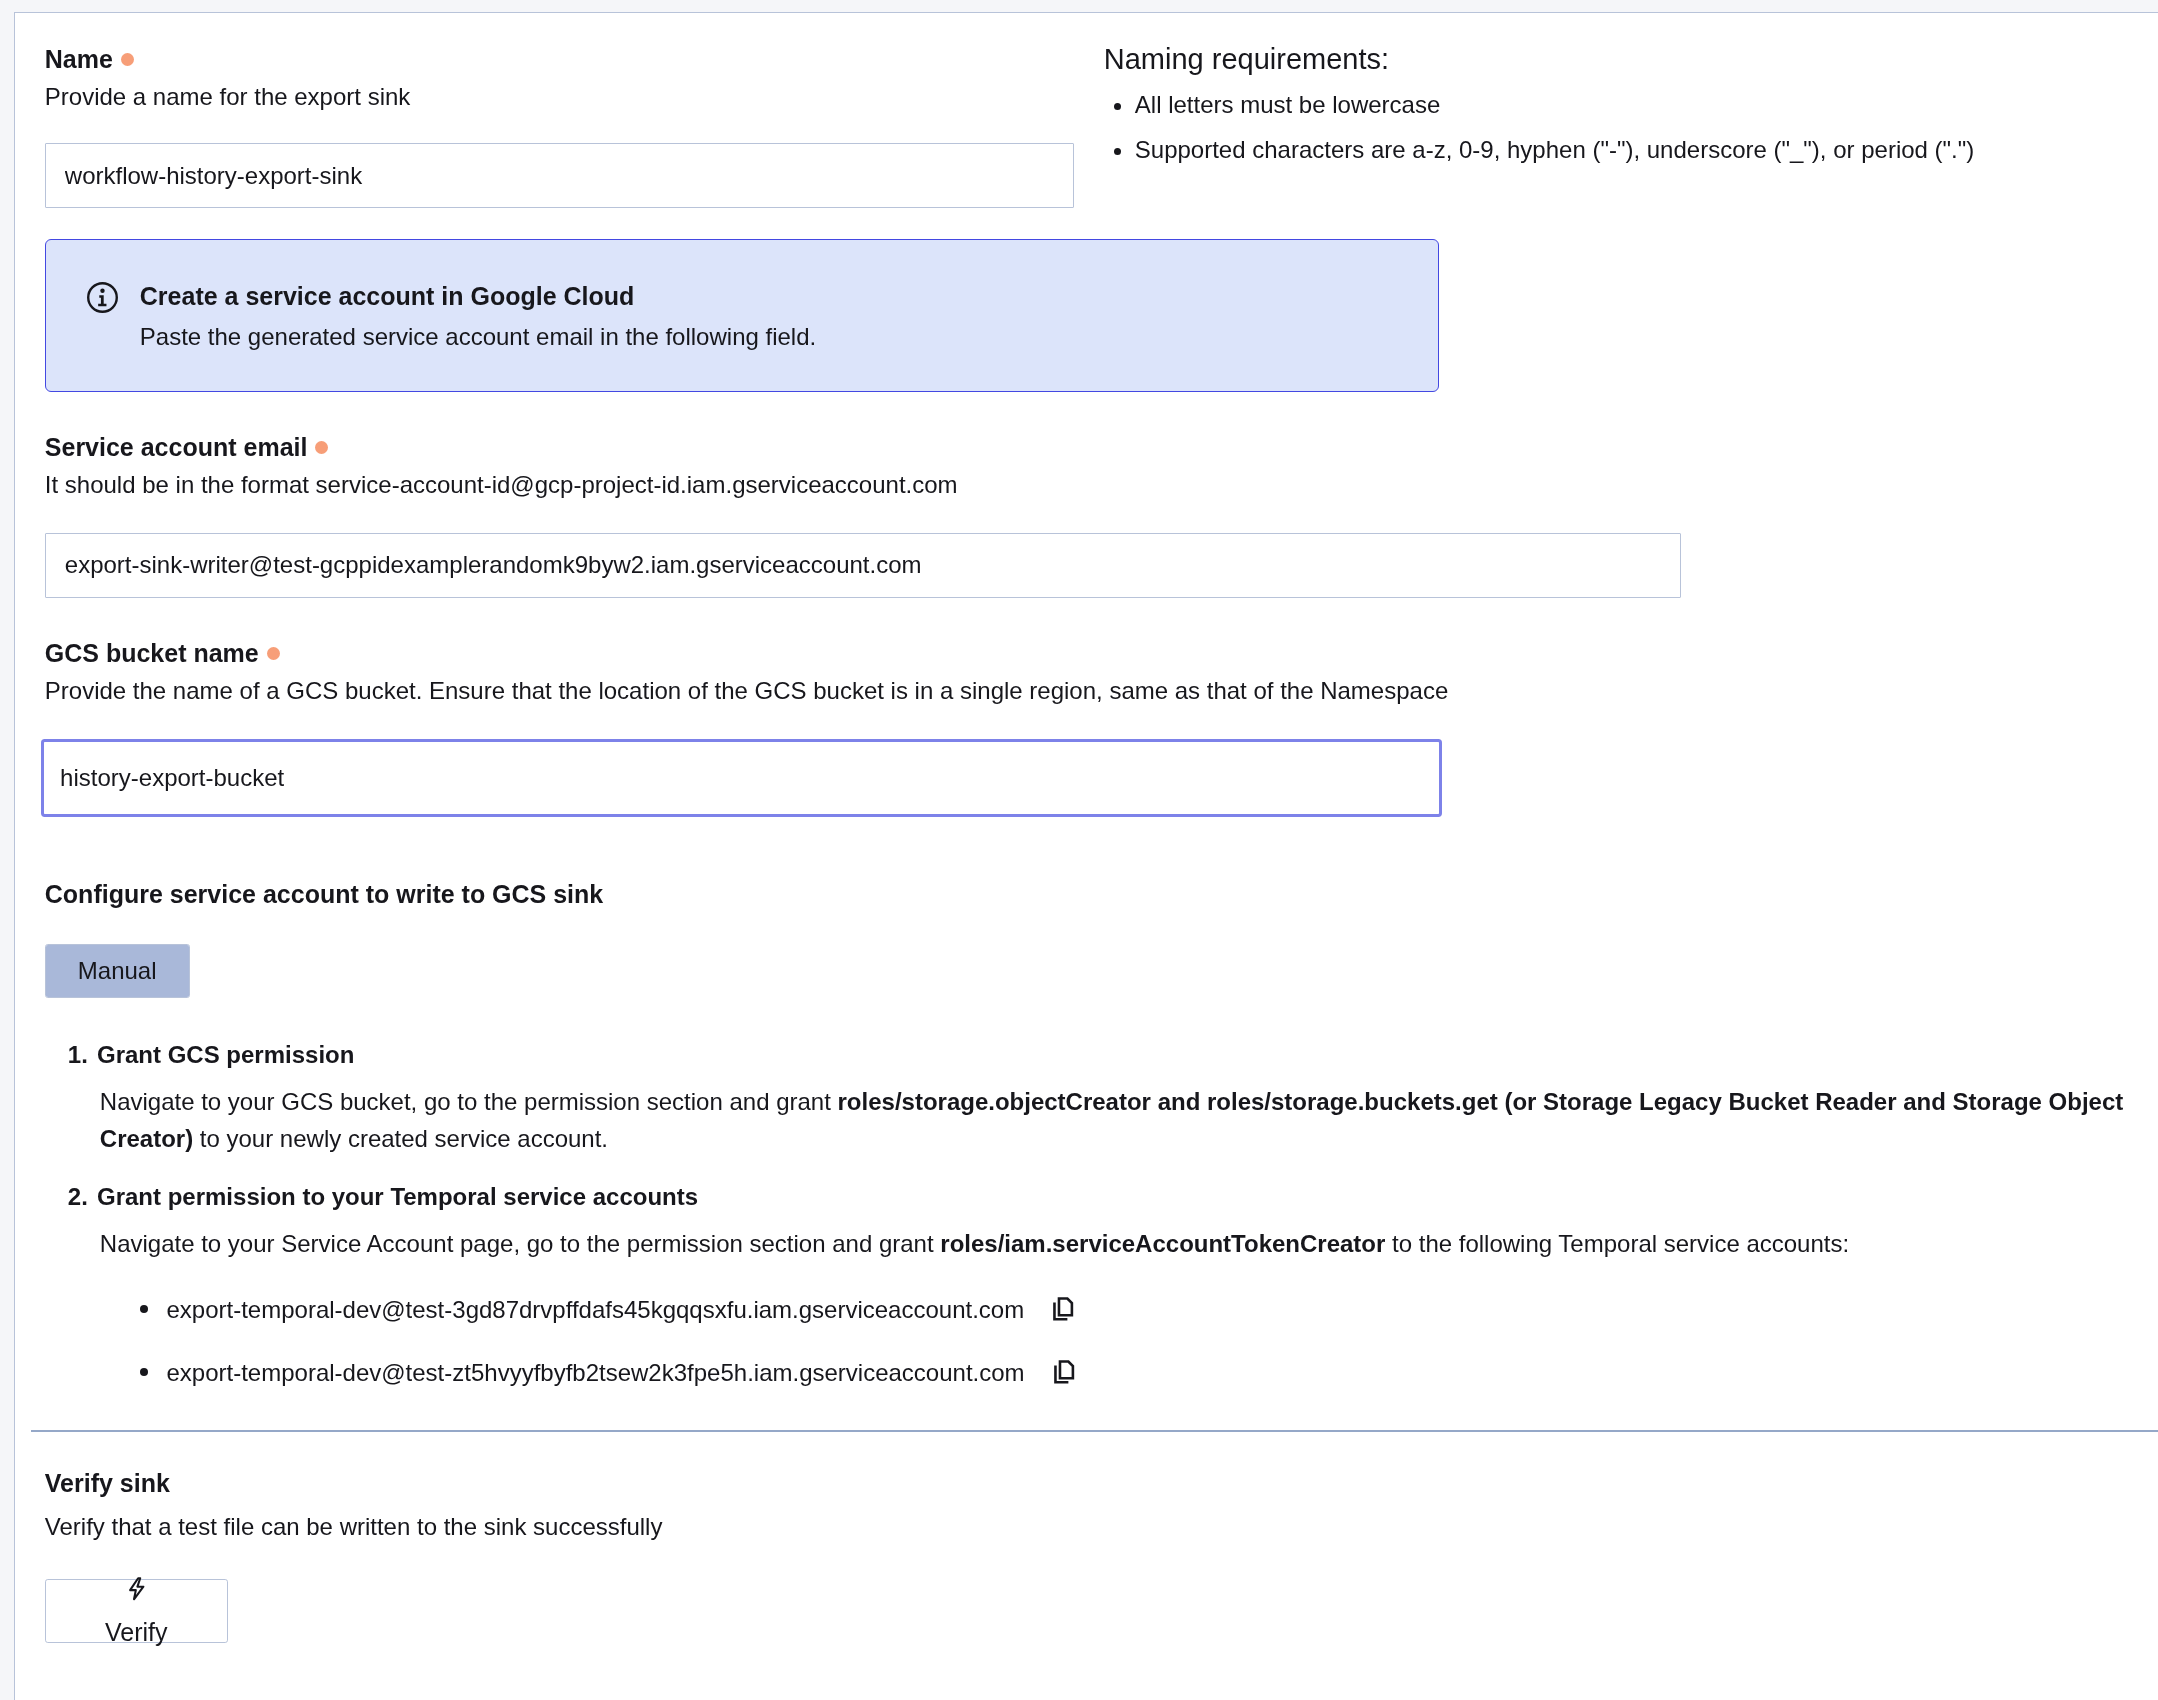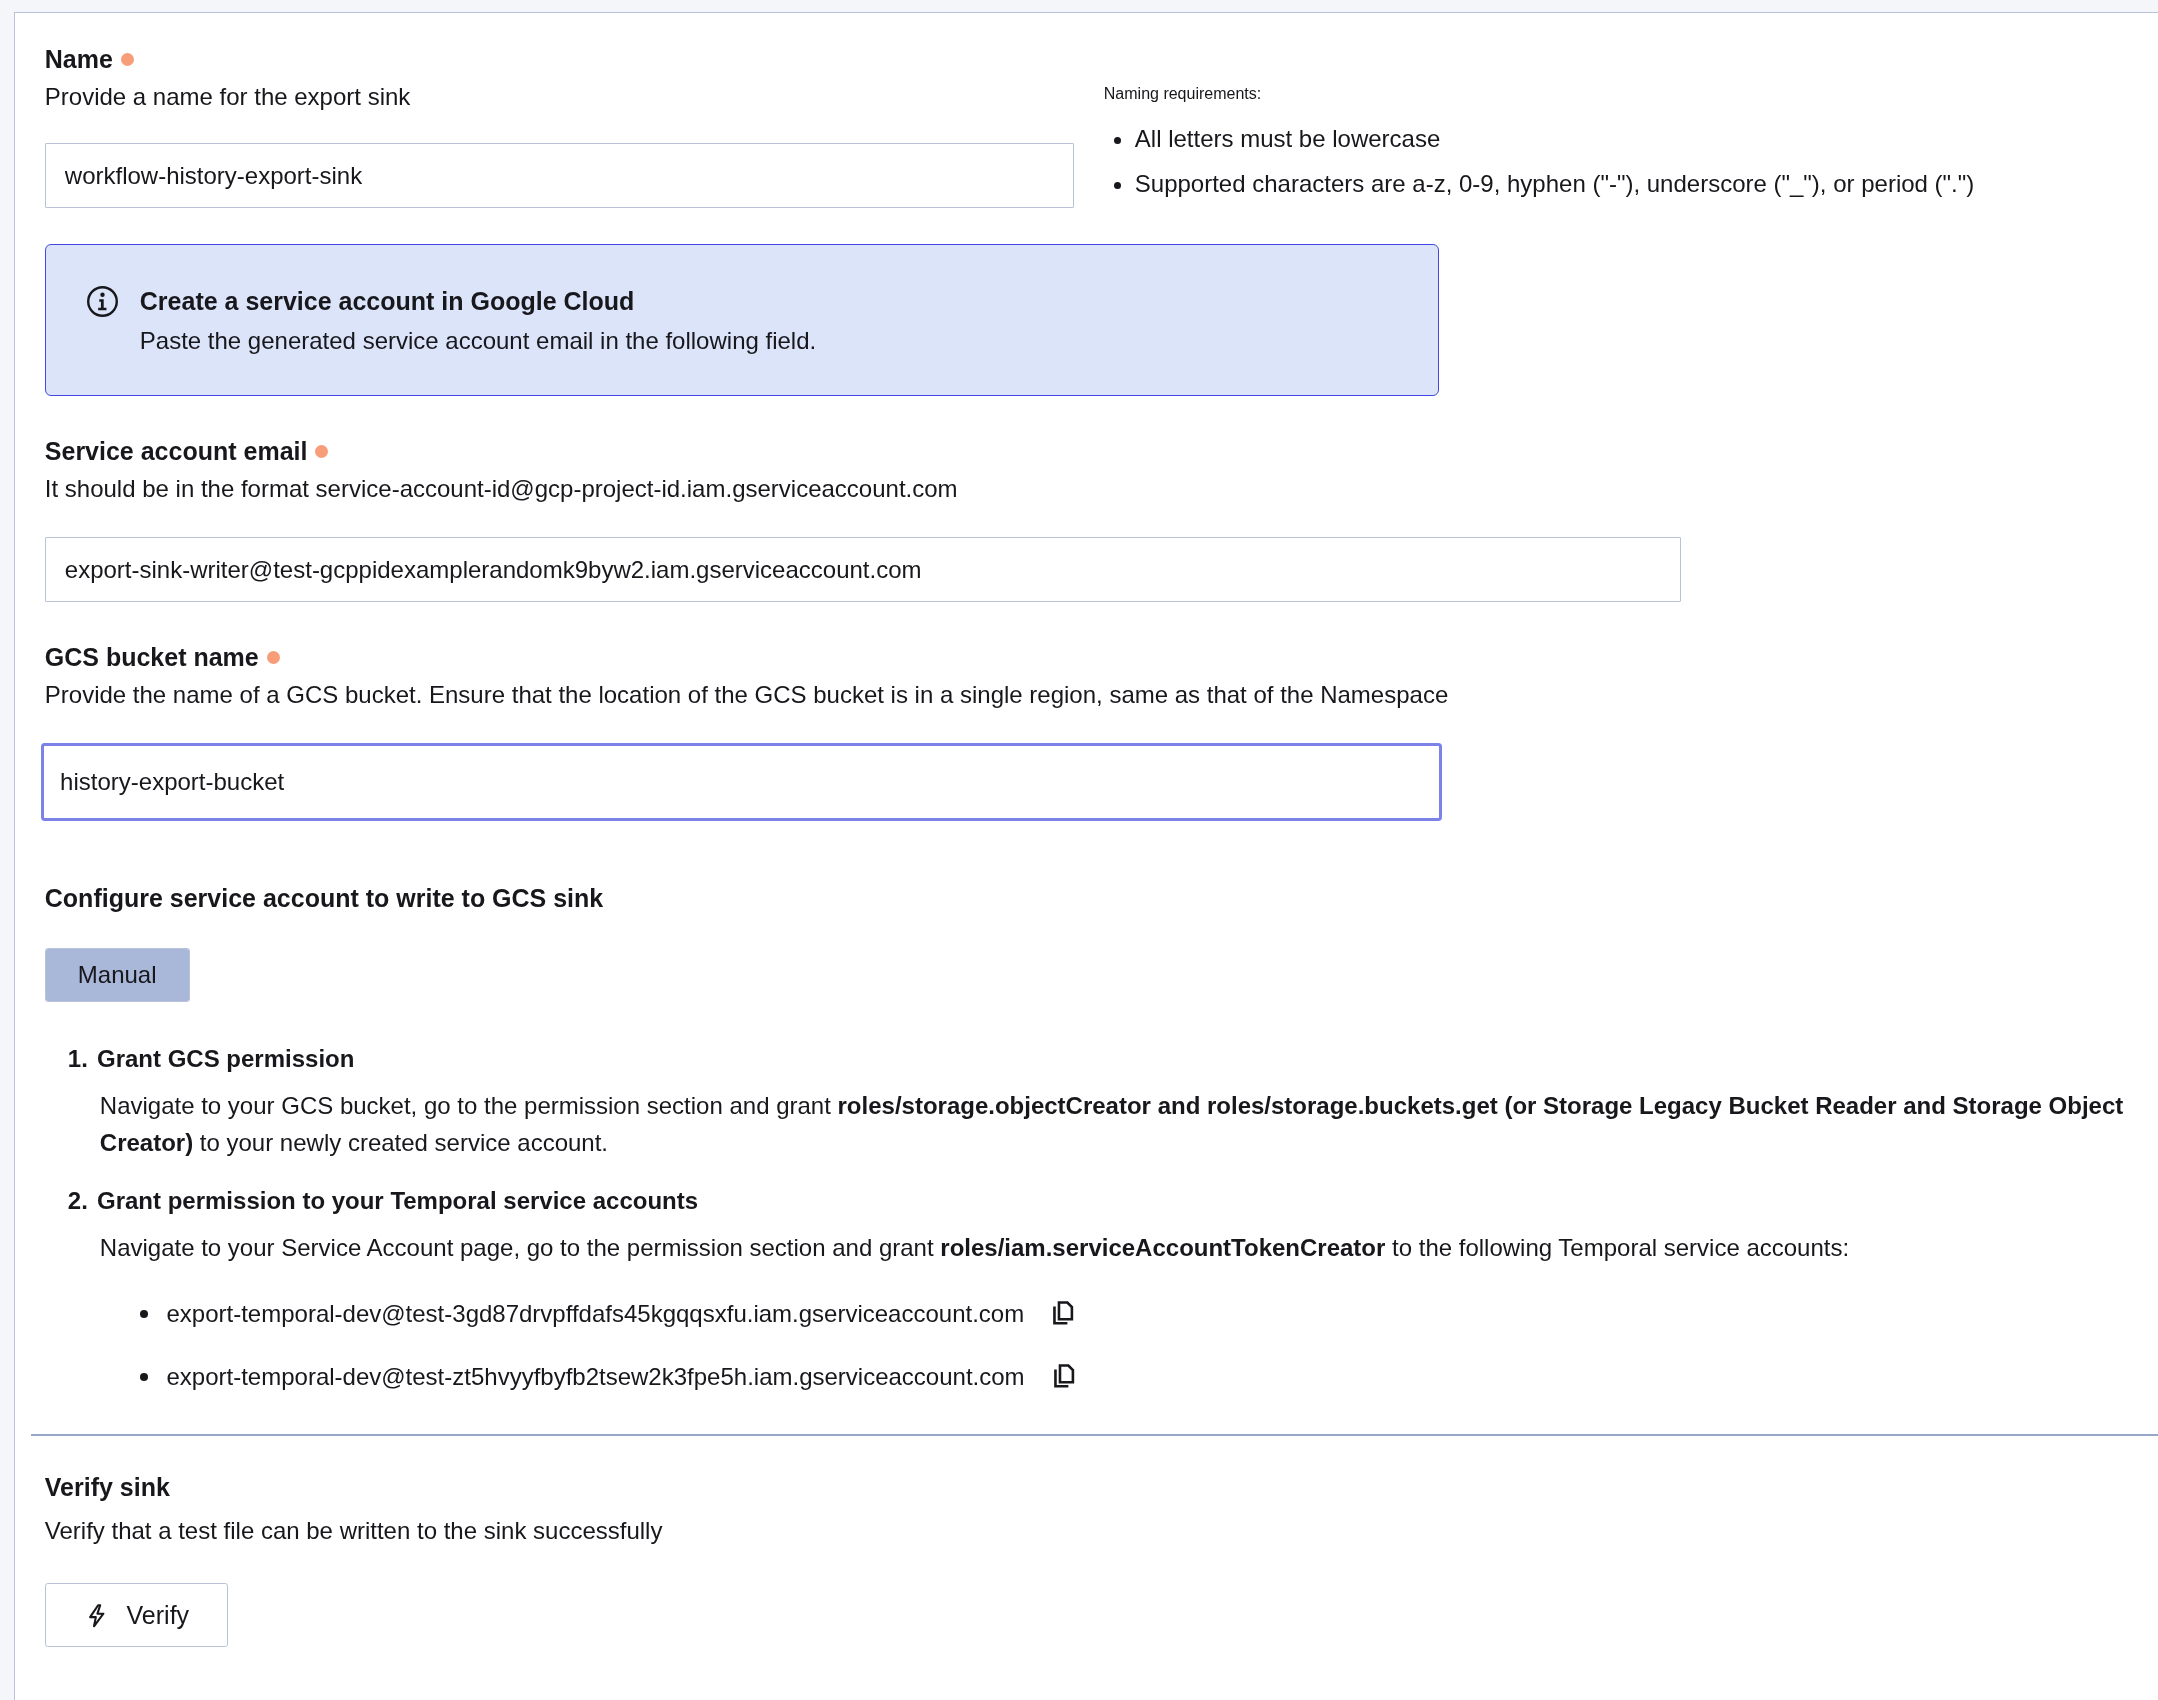--- a/index.html
+++ b/index.html
@@ -42,21 +42,21 @@
     padding: 0 19px;
     outline: none;
   }
   .text-input.wide { width: 1636px; }
   .text-input.focused {
     width: 1401px; height: 78px;
     border: 3.7px solid #7d82e9; border-radius: 3.7px;
     margin-left: -3.7px; margin-top: 26px; padding-left: 16px;
   }
 
-  .req-title { font-size: 16px; line-height: 33px; margin-top: 34px; }
+  .req-title { font-size: 29px; line-height: 33px; }
   .req-list { margin: 13px 0 0 0; padding-left: 31px; }
   .req-list li { font-size: 24px; line-height: 31px; margin-bottom: 13.8px; }
 
   .info-box {
     margin-top: 31px;
     width: 1394px;
     border: 1.8px solid #4348e2; border-radius: 6px;
     background: #dce4fa;
     padding: 39px 37px 37px 39px;
     display: flex; align-items: flex-start; gap: 20px;
@@ -120,20 +120,21 @@
   .verify-desc  { margin-top: 9.2px; font-size: 24px; line-height: 35px; }
 
   .verify-btn {
     margin-top: 35px;
     width: 183px; height: 64px;
     display: inline-flex; align-items: center; justify-content: center; gap: 15.6px;
     background: #fff; border: 1.8px solid #b8c3d9; border-radius: 2.8px;
     font-family: "Liberation Sans", sans-serif;
     font-size: 25px; font-weight: 500; color: #17171c;
     cursor: pointer;
+    flex-direction: column;
   }
 </style>
 </head>
 <body>
 
 <div class="card">
 
   <div class="top-row">
     <div class="left-col">
       <div class="label-row">

